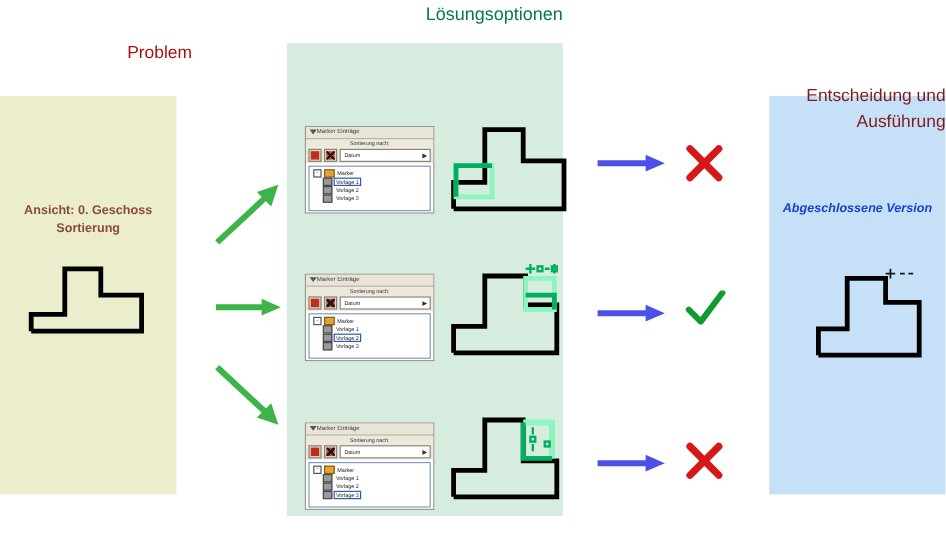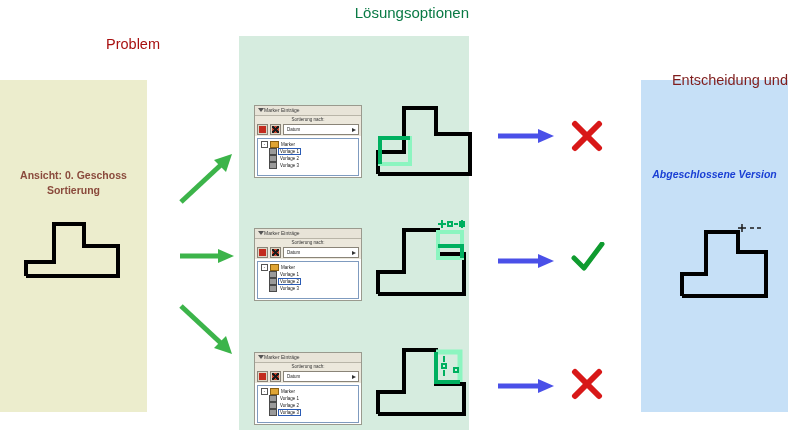--- a/index.html
+++ b/index.html
@@ -75,20 +75,21 @@
 <div class="panel" id="panel-decision"></div>
 
 <div class="title" id="title-problem">
   <div>Problem</div>
 </div>
 
 <div class="title" id="title-options">Lösungsoptionen</div>
 
 <div class="title" id="title-decision">
   <div>Entscheidung und</div>
+  <div>Ausführung</div>
 </div>
 
 <div id="label-ansicht">
   <div>Ansicht: 0. Geschoss</div>
   <div>Sortierung</div>
 </div>
 
 <svg class="plan" style="left:22px;top:218px;" width="100" height="62" viewBox="0 0 100 62">
   <polyline points="4,58 4,44 32,44 32,6 62,6 62,28 96,28 96,58 4,58" fill="none" stroke="#000000" stroke-width="4" stroke-linejoin="miter"></polyline>
 </svg>

